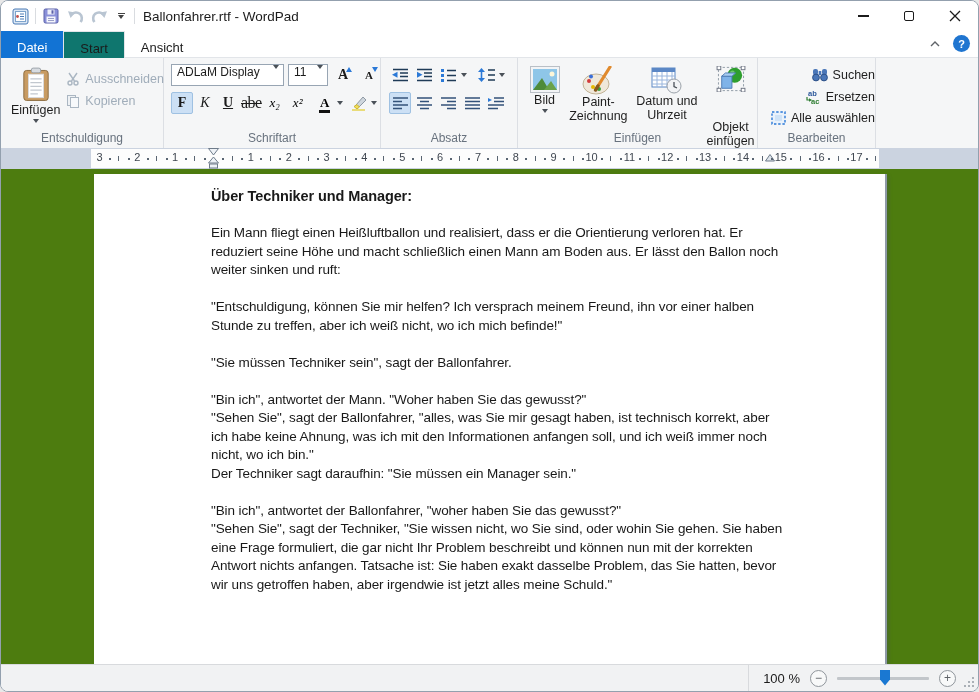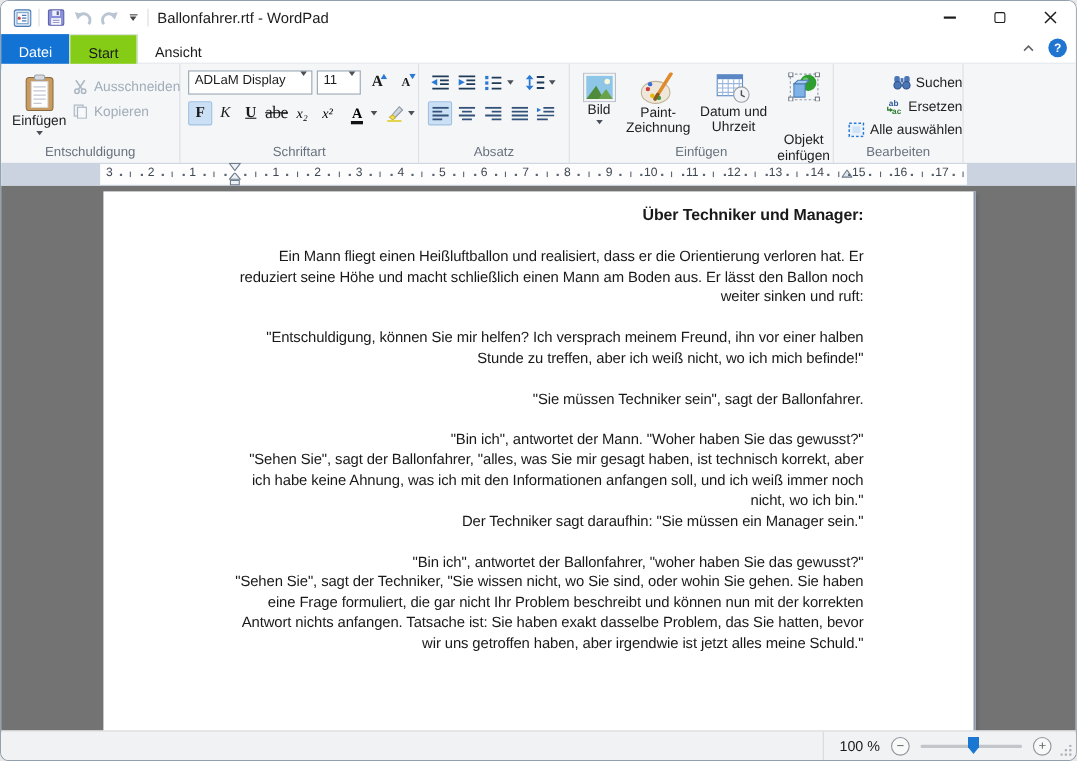--- a/index.html
+++ b/index.html
@@ -18,21 +18,21 @@
   .qat-caret .tri { width:0; height:0; border-left:3.5px solid transparent; border-right:3.5px solid transparent; border-top:4px solid #444; }
   .win-title { font-size:13.5px; color:#1b1b1b; margin-left:8px; white-space:nowrap; }
   .caption-btns { margin-left:auto; display:flex; height:100%; }
   .cap-btn { width:46px; height:100%; display:flex; align-items:center; justify-content:center; }
   .min-glyph { width:11px; height:1.4px; background:#1b1b1b; }
   .max-glyph { width:10px; height:10px; border:1.4px solid #1b1b1b; border-radius:2px; }
   
   .tabrow { position:absolute; left:0; top:30px; width:100%; height:27px; background:#fff; border-bottom:1px solid #e2e5e9; display:flex; align-items:stretch; }
   .tab { padding:16px 16px; display:flex; align-items:center; font-size:13px; color:#1b1b1b; }
   .tab.file { background:#1273d4; color:#fff; }
-  .tab.active { background:#84cc16; border:1px solid #e2e5e9; border-bottom:none; margin-bottom:-1px; }
+  .tab.active { background:#0f766e; border:1px solid #e2e5e9; border-bottom:none; margin-bottom:-1px; }
   .tabrow-right { position:absolute; right:8px; top:4px; display:flex; align-items:center; gap:10px; }
   .chev-up { width:16px; height:16px; display:flex; align-items:center; justify-content:center; }
   .help-circle { width:17px; height:17px; border-radius:50%; background:#1f75d0; color:#fff; font-size:11px; font-weight:bold; display:flex; align-items:center; justify-content:center; }
   
   .ribbon { position:absolute; left:0; top:57px; width:100%; height:90px; background:#f5f6f7; display:flex; }
   .rgroup { position:relative; height:100%; border-right:1px solid #dcdfe4; padding-top:6px; }
   .rgroup-label { position:absolute; left:0; right:0; bottom:3px; text-align:center; font-size:12px; color:#68727e; }
   .g-clipboard { width:163px; display:flex; padding-left:10px; }
   .g-font { width:217px; padding-left:7px; }
   .g-para { width:137px; padding-left:8px; }
@@ -71,21 +71,21 @@
   .zoom-thumb { position:absolute; left:43px; top:-7px; width:10px; height:16px; background:#1a78d2; clip-path:polygon(0 0,100% 0,100% 62%,50% 100%,0 62%); }
   .resize-grip { position:absolute; right:3px; bottom:3px; }
   
   .ruler { position:absolute; left:0; top:147px; width:100%; height:21px; background:#cbd3e0; }
   .ruler-page { position:absolute; left:90px; top:1px; width:788px; height:19px; background:#fdfdfd; }
   .rnum { position:absolute; top:2px; transform:translateX(-50%); font-size:11px; color:#3f4650; }
   .rdot { position:absolute; top:9px; width:2px; height:2px; background:#5a6572; }
   .rhalf { position:absolute; top:7px; width:1px; height:5px; background:#5a6572; }
   .indent-marker { position:absolute; }
   
-  .docarea { position:absolute; left:0; top:168px; width:100%; height:497px; background:#737373; overflow:hidden;text-align:right; }
+  .docarea { position:absolute; left:0; top:168px; width:100%; height:497px; background:#4d7c0f; overflow:hidden; }
   .page { position:absolute; left:93px; top:5px; width:793px; height:492px; background:#fff;
           border-right:2px solid #8e99a7; box-shadow:2px 2px 3px rgba(70,80,95,.35); }
   .page-text { padding:13px 100px 0 117px; width:100%; }
   .para { font-size:13.5px; line-height:18.5px; color:#191919; letter-spacing:-0.1px; min-height:18.5px; }
   .para.bold { font-weight:bold; font-size:14.5px; }
   .para.gap { margin-bottom:18.5px; }
 </style>
 </head>
 <body>
 

